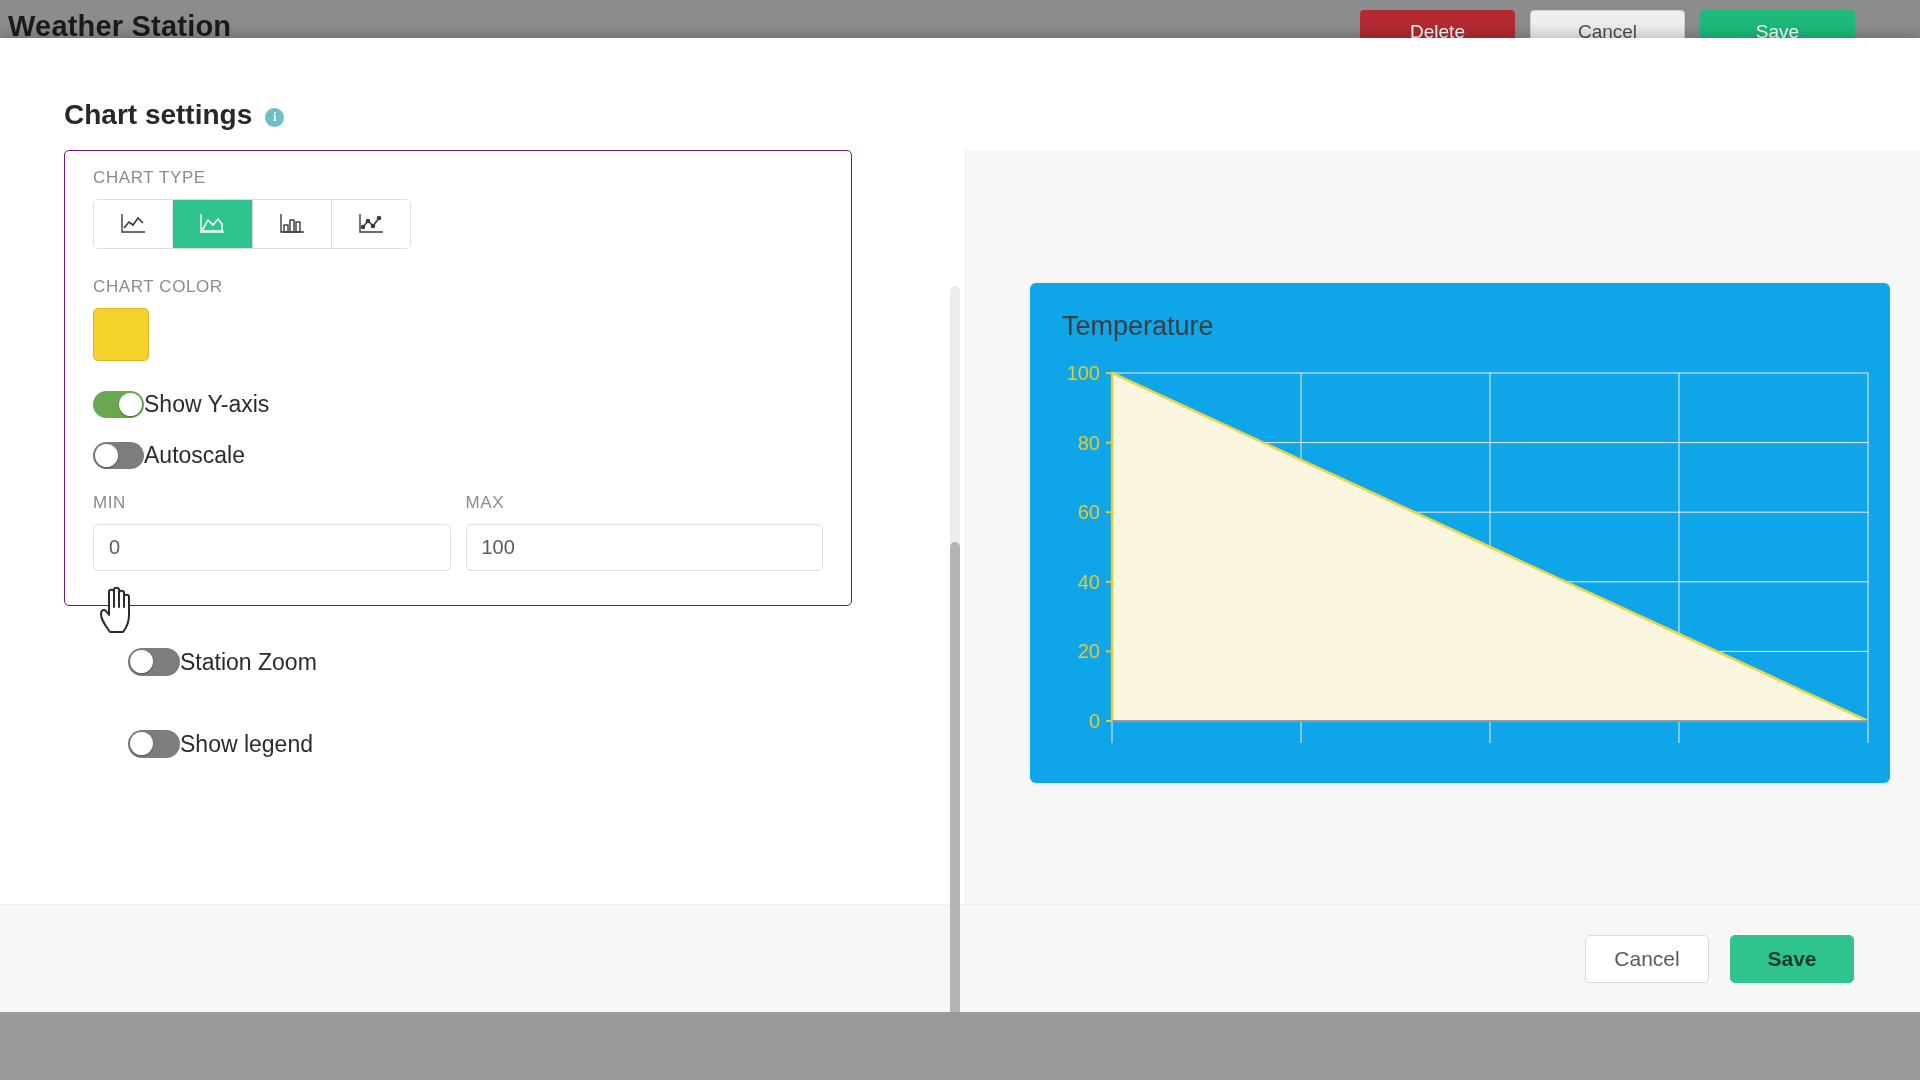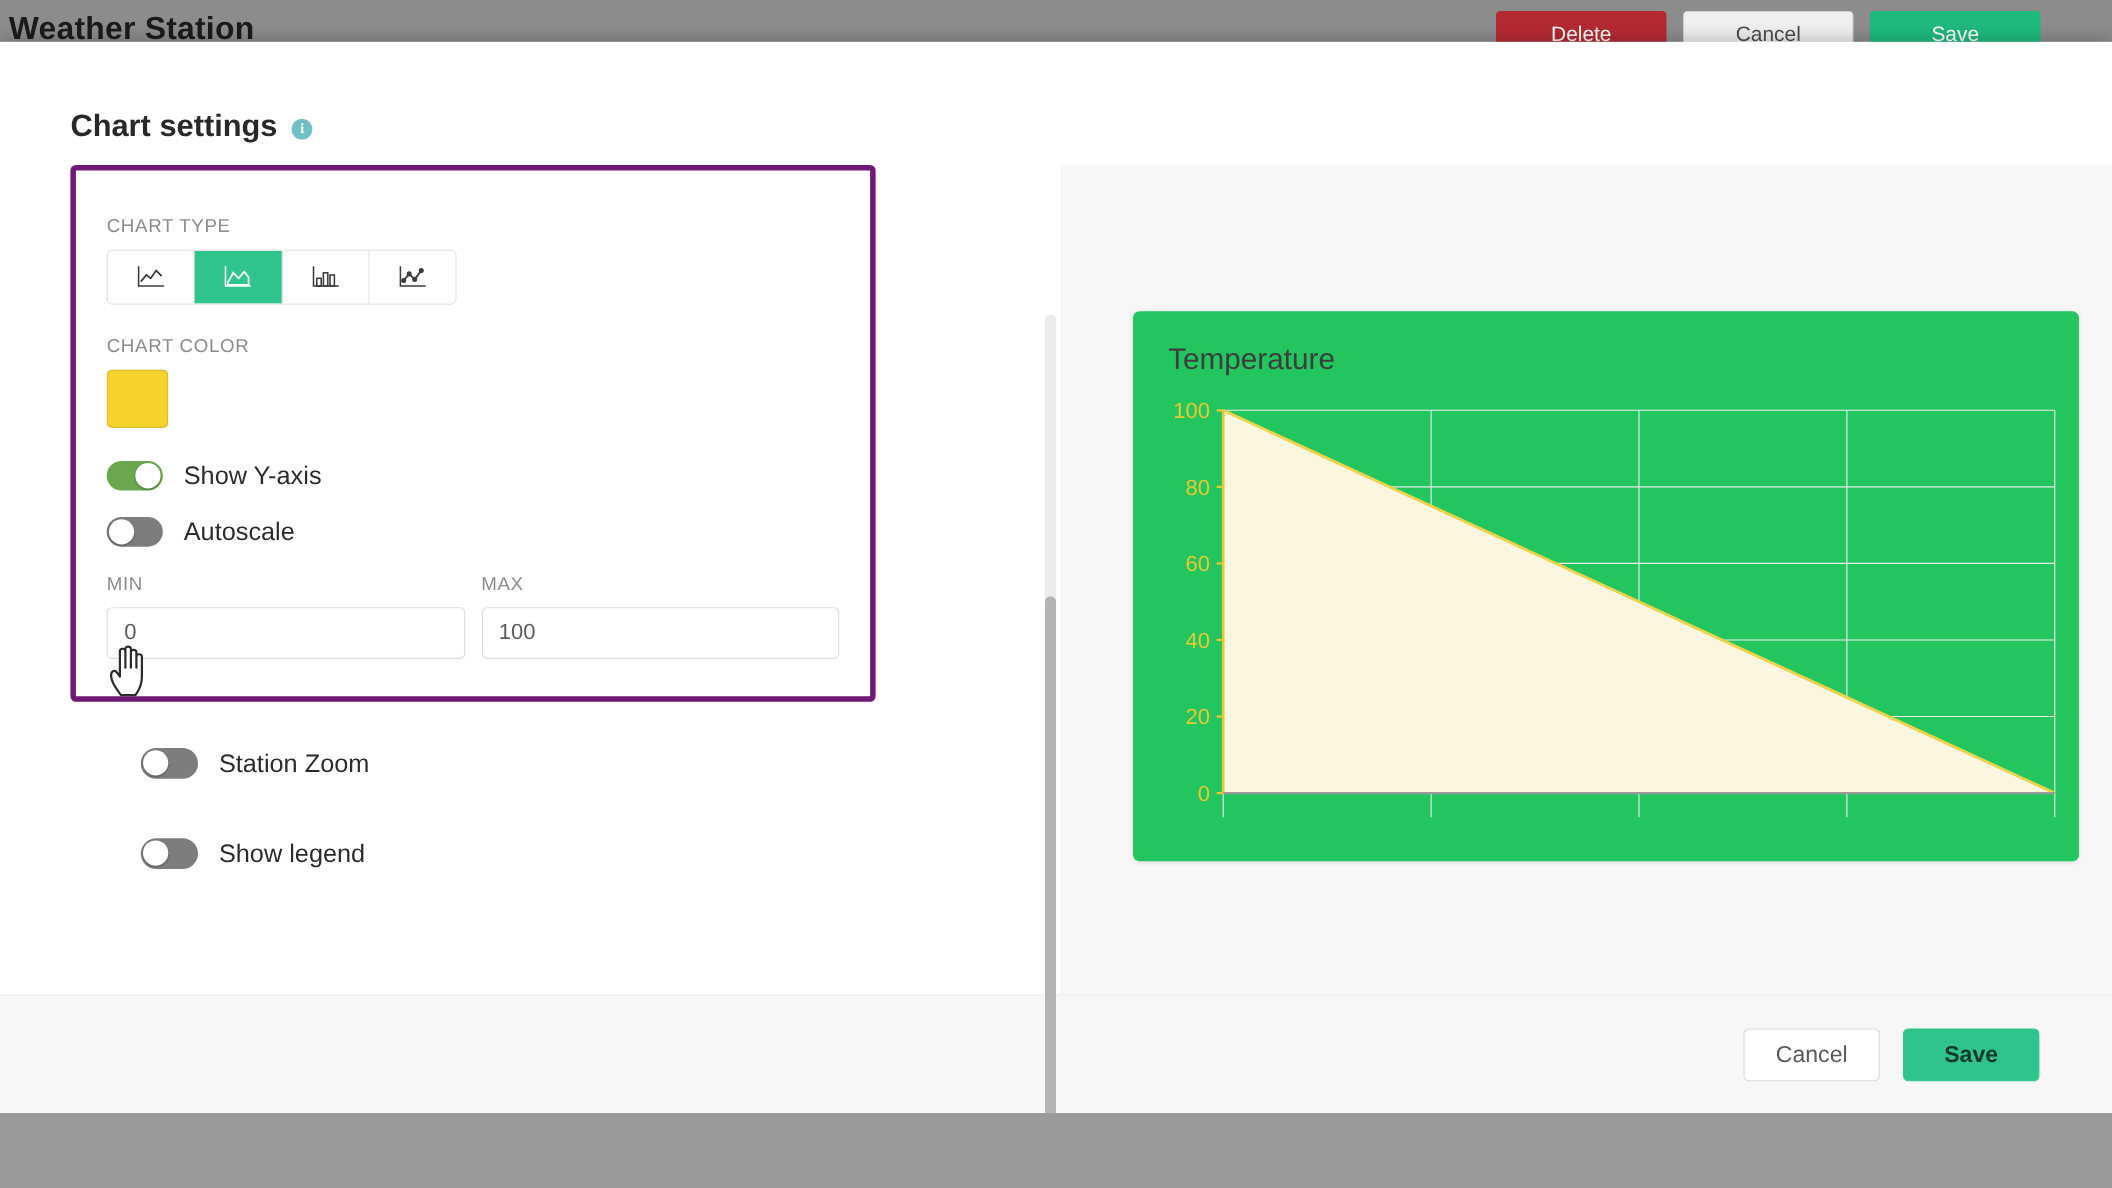--- a/index.html
+++ b/index.html
@@ -54,23 +54,23 @@
     font-family: "Liberation Serif", serif; margin-top: 4px;
   }
 
   #dialog-body { flex: 1; display: flex; position: relative; }
 
   
   #settings-column {
     width: 965px; position: relative; padding-left: 64px; padding-right: 0;
   }
   #settings-card {
-    width: 732px; background: #fff;
-    border: 5px solid #701a75; border-radius: 5px;
-    padding: 41px 28px 34px 28px;
+    width: 788px; background: #fff;
+    border: 1px solid #701a75; border-radius: 5px;
+    padding: 17px 28px 34px 28px;
     box-shadow: 0 1px 2px rgba(0,0,0,.04);
   }
   .field-label {
     font-size: 17px; color: #8b8b8b; letter-spacing: .6px;
     text-transform: uppercase; margin-bottom: 11px;
   }
 
   
   #chart-type-group {
     display: flex; width: 318px; height: 50px;
@@ -86,21 +86,21 @@
   .chart-type-option svg { display: block; }
 
   
   #chart-color-swatch {
     width: 56px; height: 53px; border-radius: 5px;
     border: 1px solid rgba(0,0,0,.12);
     margin-bottom: 30px;
   }
 
   
-  .toggle-row { display: flex; align-items: center; gap: 19px; margin-bottom: 24px; position: relative; }
+  .toggle-row { display: flex; align-items: center; margin-bottom: 24px; position: relative; }
   .toggle {
     width: 51px; height: 27px; border-radius: 14px; position: relative;
     background: #7d7d7d; flex: none; cursor: pointer;
   }
   .toggle.on { background: #6aa84f; }
   .toggle .knob {
     position: absolute; top: 2px; width: 23px; height: 23px; border-radius: 50%;
     background: #fff; box-shadow: 0 1px 2px rgba(0,0,0,.35);
   }
   .toggle .knob { left: 2px; }
@@ -138,21 +138,21 @@
     background: #b4b4b4; border-radius: 5px;
   }
 
   
   #preview-column {
     flex: 1; background: #f7f7f7; position: relative;
     border-left: 1px solid #ededed;
   }
   #chart-preview-card {
     position: absolute; left: 64px; top: 133px; width: 860px; height: 500px;
-    background: #22c55e; border-radius: 6px; box-shadow: 0 1px 4px rgba(0,0,0,.10);
+    background: #0ea5e9; border-radius: 6px; box-shadow: 0 1px 4px rgba(0,0,0,.10);
   }
   #chart-preview-title {
     position: absolute; left: 32px; top: 28px;
     font-size: 27px; color: #3d3d3d;
   }
   #chart-svg { position: absolute; left: 0; top: 72px; width: 860px; height: 420px; }
 
   
   #dialog-footer {
     height: 108px; background: #f7f7f7; border-top: 1px solid #ededed;

